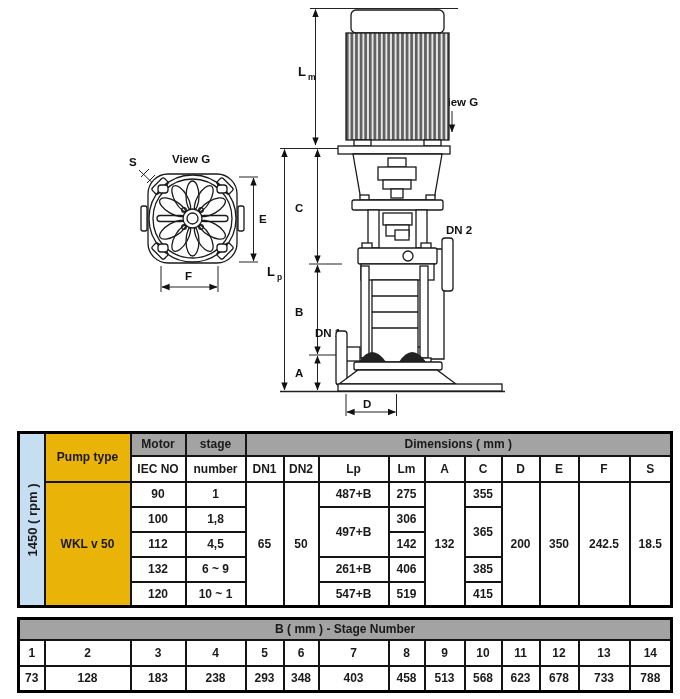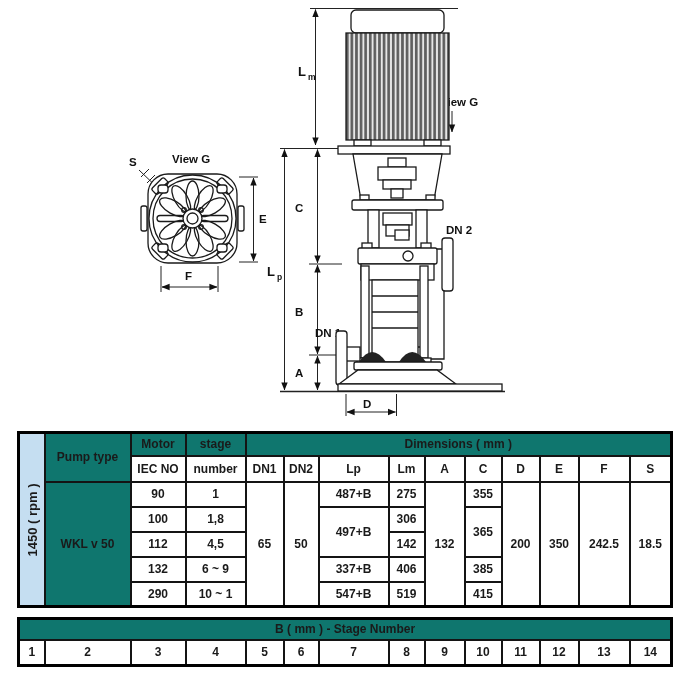--- a/index.html
+++ b/index.html
@@ -10,22 +10,22 @@
   svg .wh{stroke:#1a1a1a;stroke-width:1.3;fill:#ffffff;}
   svg .dim{stroke:#222;stroke-width:1;fill:none;}
   svg .lbl{font:bold 11.5px "Liberation Sans",sans-serif;fill:#111;}
   svg .lblL{font:bold 13px "Liberation Sans",sans-serif;fill:#111;}
   svg .lblS{font:bold 8.5px "Liberation Sans",sans-serif;fill:#111;}
   svg .dk{fill:#222;stroke:none;}
   table{border-collapse:collapse;table-layout:fixed;position:absolute;background:#fff;}
   td{border:2px solid #141414;text-align:center;vertical-align:middle;padding:0;overflow:hidden;
      font:bold 12px "Liberation Sans",sans-serif;color:#1a1a1a;}
   table.frame{border:3px solid #000;}
-  .hdr{background:#0f766e;}
-  .cream{background:#0f766e;}
+  .hdr{background:#a3a3a3;}
+  .cream{background:#eab308;}
   .blue{background:#c5def1;position:relative;}
   .vtext{position:absolute;left:50%;top:50%;transform:translate(-50%,-50%) rotate(-90deg);
          white-space:nowrap;font:bold 13px "Liberation Sans",sans-serif;color:#1a1a1a;}
   #t1{left:17px;top:431px;width:654px;}
   #t2{left:17px;top:617px;width:654px;}
   #t1 tr.h1{height:23px;} #t1 tr.h2{height:26px;} #t1 tr.d{height:25px;}
   #t2 tr.h{height:21px;} #t2 tr.d{height:26px;}
 </style>
 </head>
 <body>
@@ -254,26 +254,26 @@
     <td rowspan="2">365</td>
   </tr>
   <tr class="d">
     <td>112</td>
     <td>4,5</td>
     <td>142</td>
   </tr>
   <tr class="d">
     <td>132</td>
     <td>6 ~ 9</td>
-    <td>337+B</td>
+    <td>261+B</td>
     <td>406</td>
     <td>385</td>
   </tr>
   <tr class="d">
-    <td>290</td>
+    <td>120</td>
     <td>10 ~ 1</td>
     <td>547+B</td>
     <td>519</td>
     <td>415</td>
   </tr>
 </tbody>
     </table>
 
 <table id="t2" class="frame">
   <colgroup>
@@ -305,16 +305,32 @@
     <td>6</td>
     <td>7</td>
     <td>8</td>
     <td>9</td>
     <td>10</td>
     <td>11</td>
     <td>12</td>
     <td>13</td>
     <td>14</td>
   </tr>
+  <tr class="d">
+    <td>73</td>
+    <td>128</td>
+    <td>183</td>
+    <td>238</td>
+    <td>293</td>
+    <td>348</td>
+    <td>403</td>
+    <td>458</td>
+    <td>513</td>
+    <td>568</td>
+    <td>623</td>
+    <td>678</td>
+    <td>733</td>
+    <td>788</td>
+  </tr>
 </tbody>
     </table>
 
 </div>
 
 </body></html>

